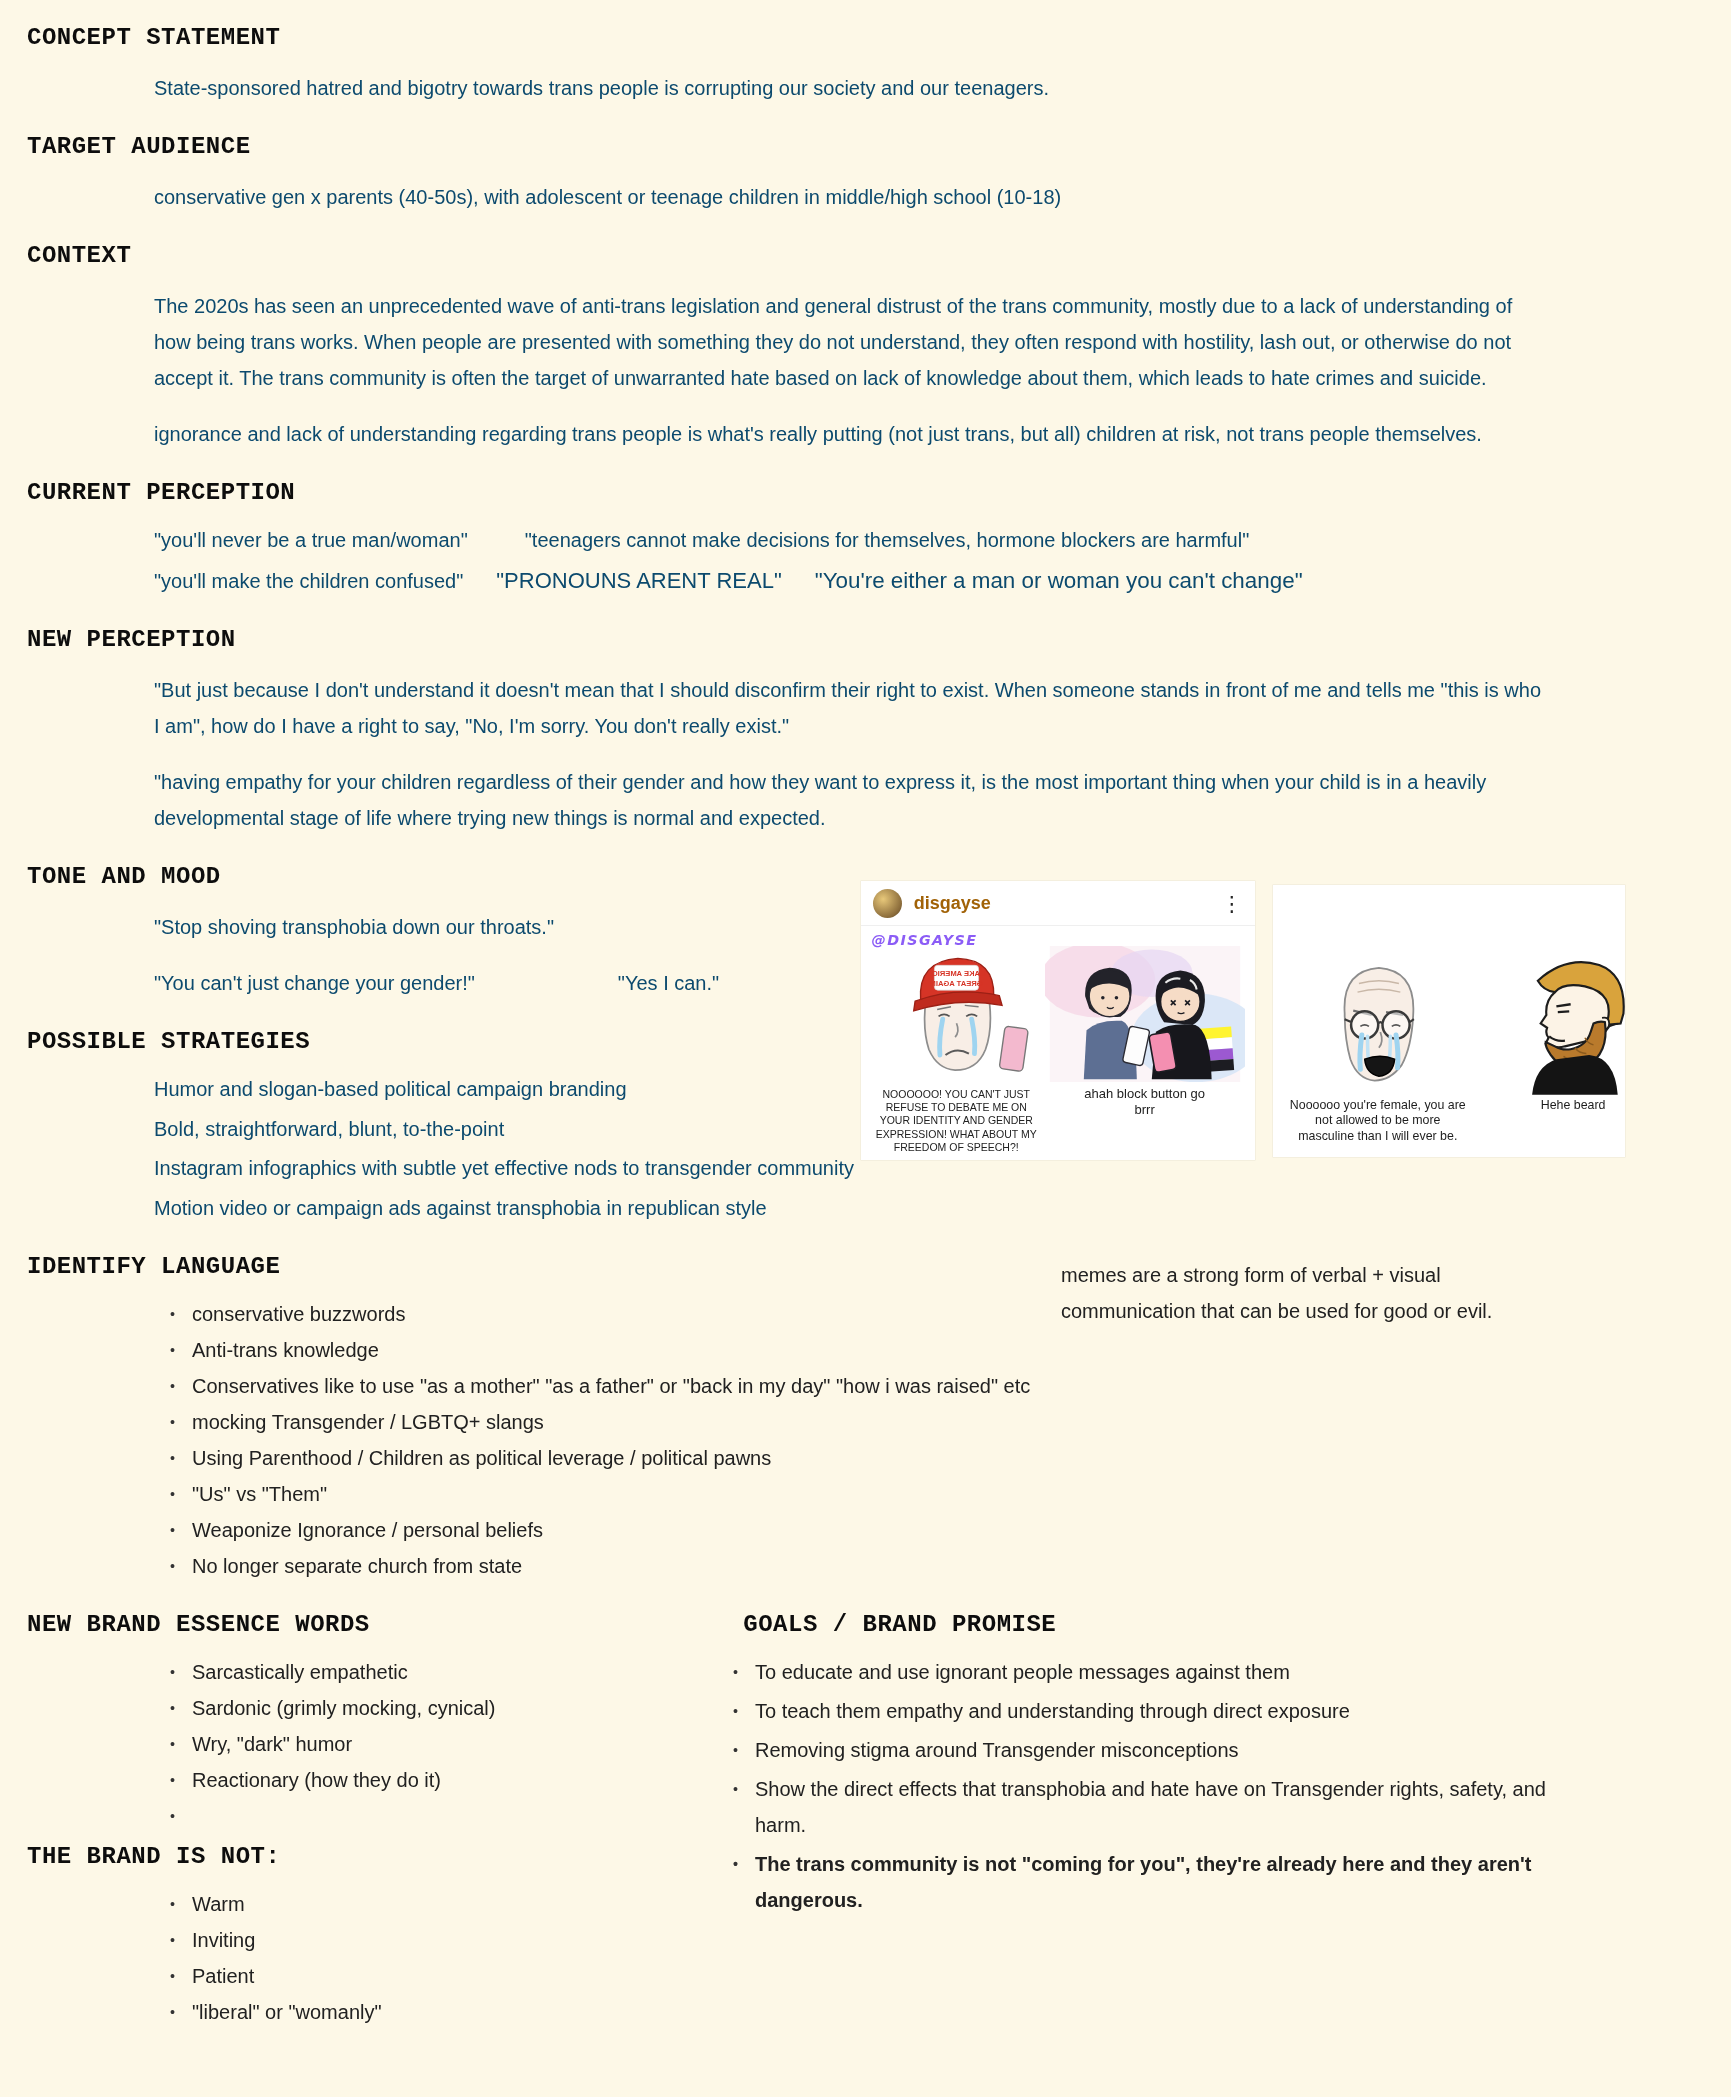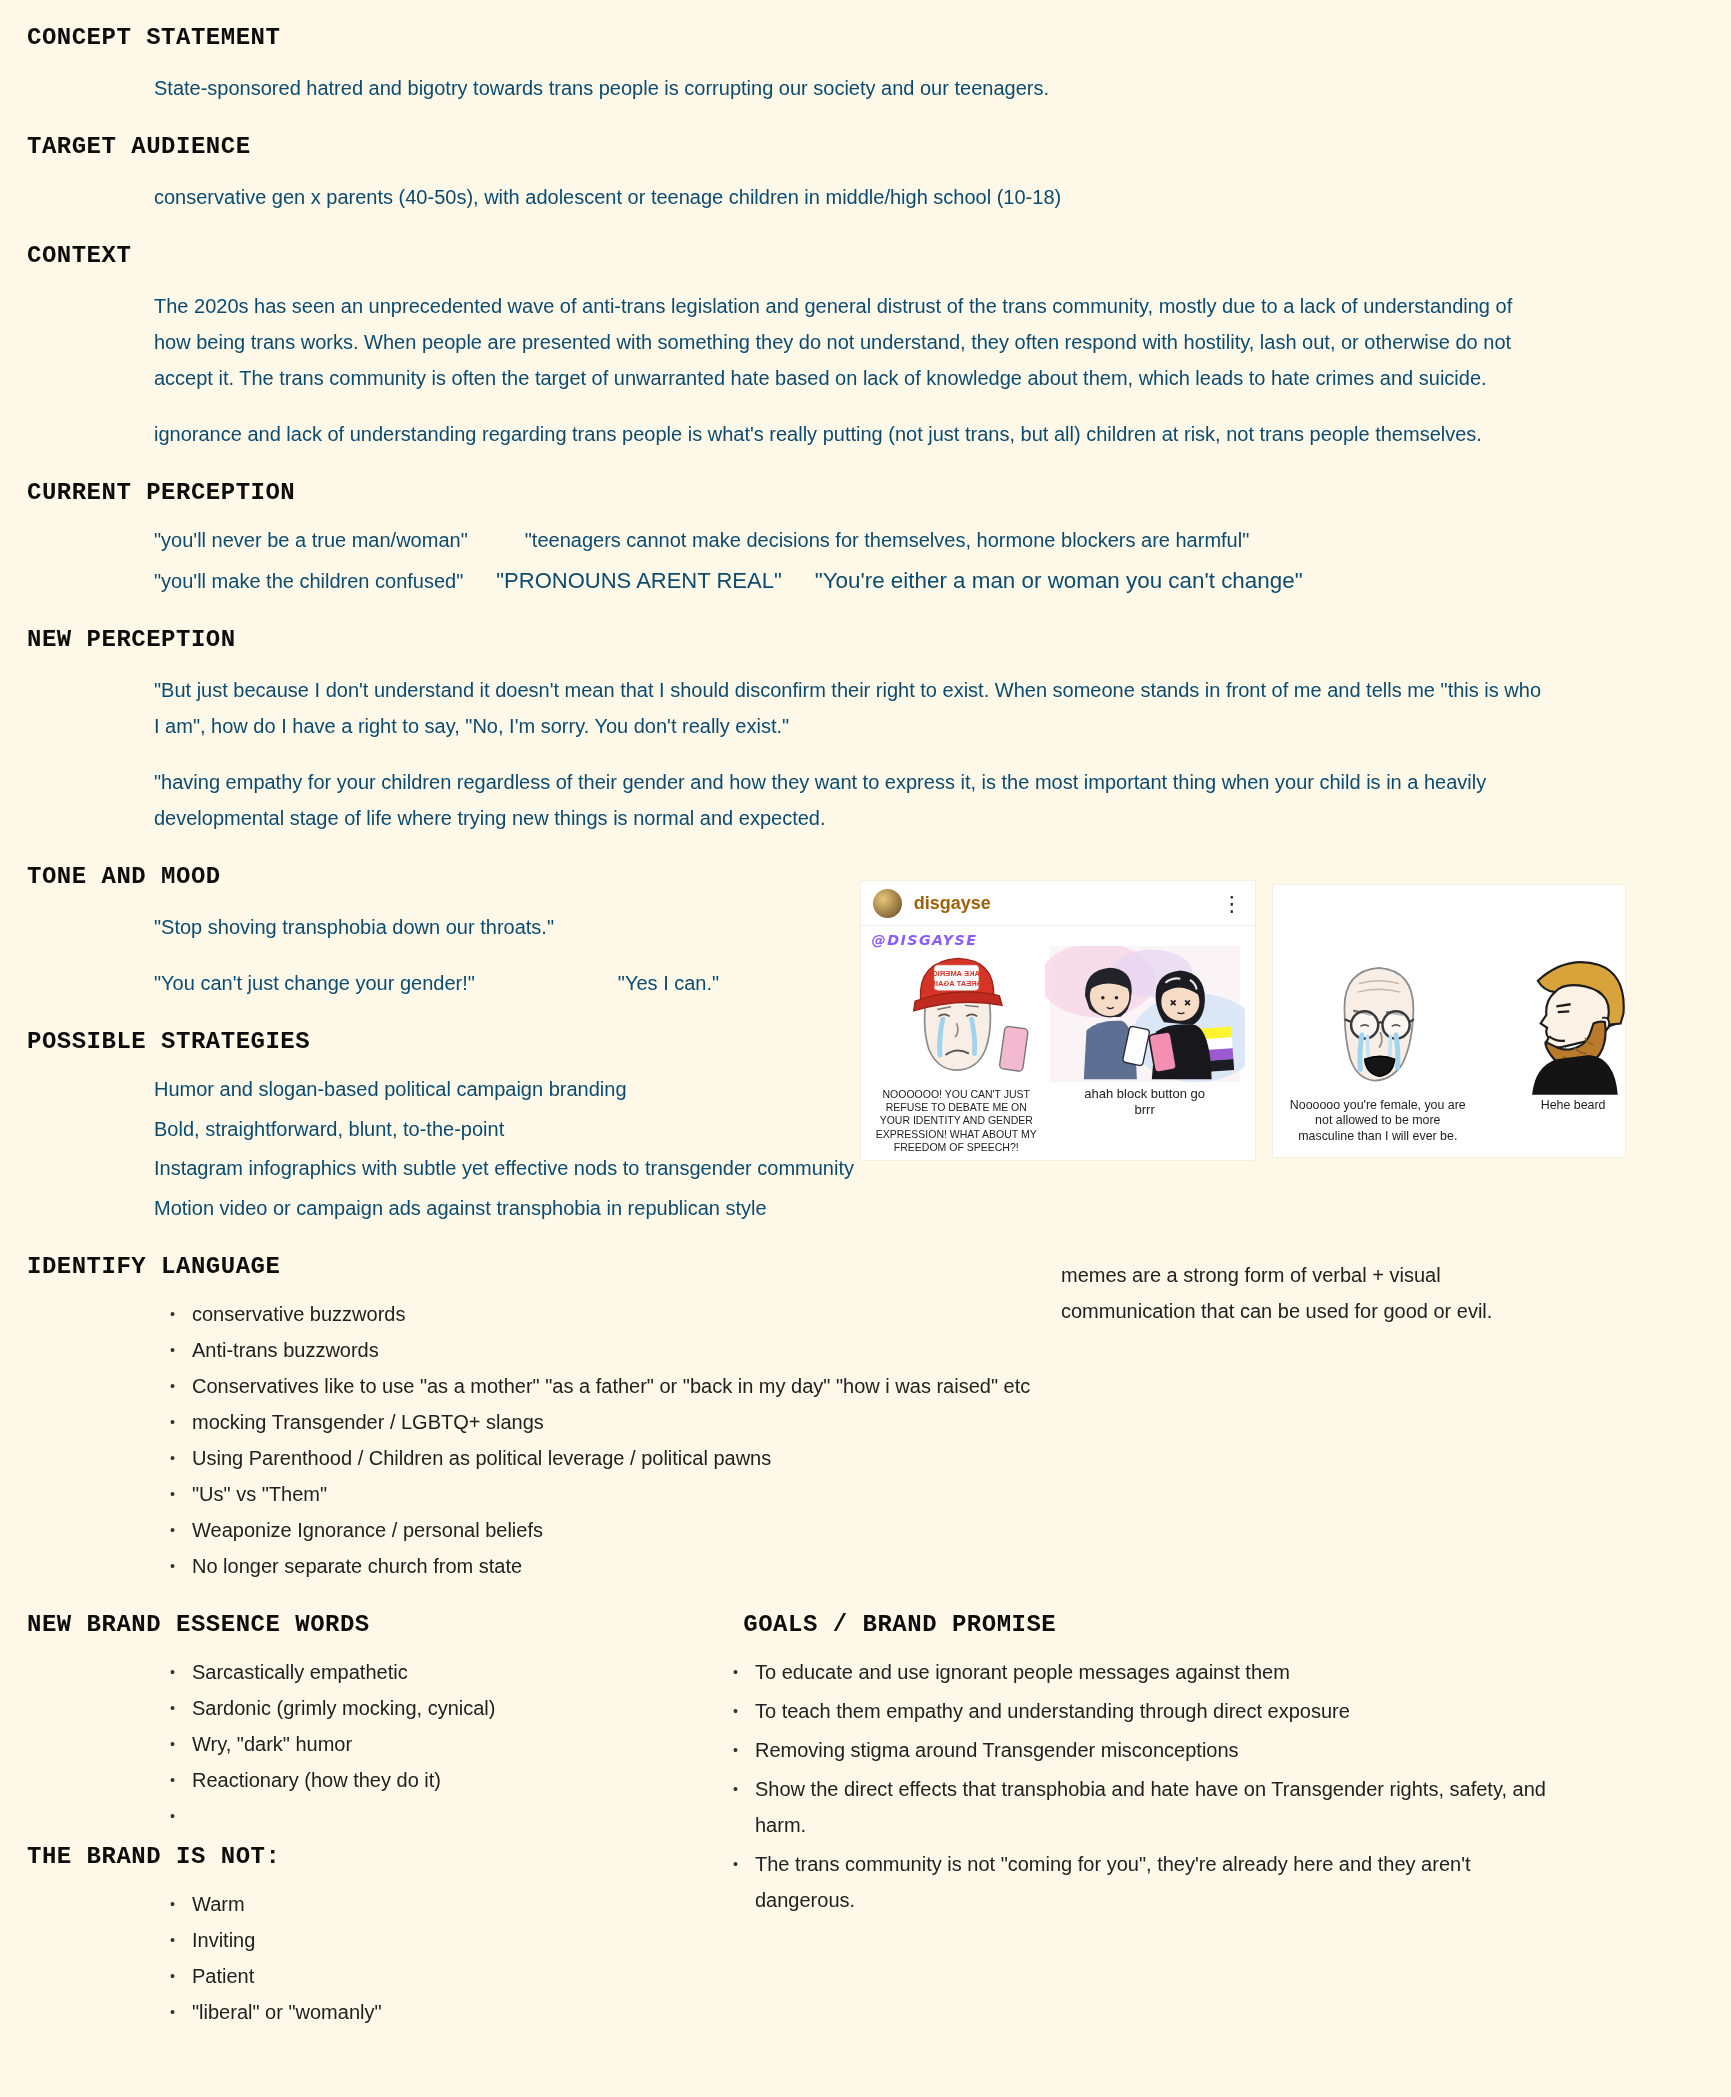--- a/index.html
+++ b/index.html
@@ -30,21 +30,21 @@
   .plain-list{list-style:none;margin:0;padding:0;}
   .plain-list li{line-height:36px;margin-bottom:3.8px;}
 
   .bullet-list{list-style:none;margin:0 0 0 140px;padding:0;}
   .bullet-list li{position:relative;padding-left:25px;line-height:36px;font-size:20px;}
   .bullet-list li::before{
     content:"\2022";position:absolute;left:2.9px;top:0;
     font-size:14.3px;line-height:36px;color:#333;
   }
   .bullet-list li.empty{height:27px;}
-  .bold-item{font-weight:400;}
+  .bold-item{font-weight:700;}
 
   .two-col{display:flex;margin-top:28px;}
   .col-left{width:703px;flex:none;}
   .col-right{flex:none;width:858px;}
   .col-right .sec-heading{margin-left:13.3px;margin-top:0;}
   .col-left .sec-heading{margin-top:0;}
   .col-right .bullet-list{margin-left:0;max-width:820px;}
   .col-right .bullet-list li{margin-bottom:2.9px;}
   .brand-not .sec-heading{margin-top:19px;}
 
@@ -142,21 +142,21 @@
         <li>Instagram infographics with subtle yet effective nods to transgender community</li>
         <li>Motion video or campaign ads against transphobia in republican style</li>
       </ul>
     </div>
   </section>
 
   <section>
     <h2 class="sec-heading">IDENTIFY LANGUAGE</h2>
     <ul class="bullet-list">
       <li>conservative buzzwords</li>
-      <li>Anti-trans buzzwords</li>
+      <li>Anti-trans knowledge</li>
       <li>Conservatives like to use "as a mother" "as a father" or "back in my day" "how i was raised" etc</li>
       <li>mocking Transgender / LGBTQ+ slangs</li>
       <li>Using Parenthood / Children as political leverage / political pawns</li>
       <li>"Us" vs "Them"</li>
       <li>Weaponize Ignorance / personal beliefs</li>
       <li>No longer separate church from state</li>
     </ul>
   </section>
 
   <div class="two-col">

